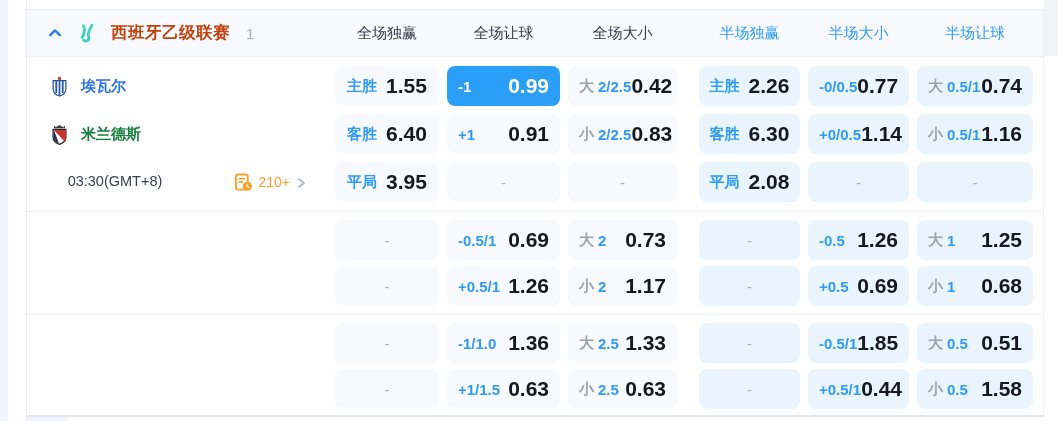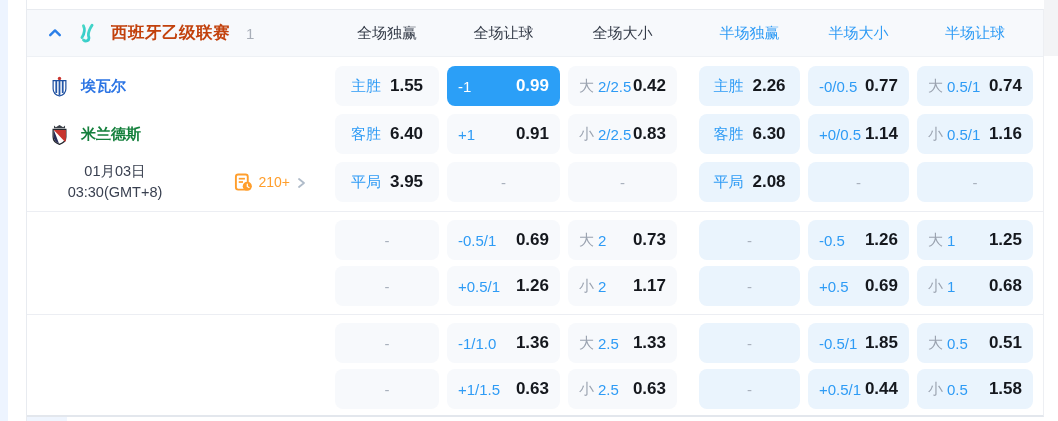--- a/index.html
+++ b/index.html
@@ -30,24 +30,24 @@
   #groups .group .row{height:46px;}
 
   .cell{height:40px;border-radius:8px;background:#F7F9FC;display:flex;align-items:center;
     justify-content:space-between;padding:0 11px;font-size:15px;box-sizing:border-box;cursor:pointer;}
   .cell.half{background:#EAF4FD;}
   .cell.center{justify-content:center;gap:9px;}
   .cell.hl{background:#2B9FF7;}
   .cell.hl .hand,.cell.hl .val{color:#fff;}
   .cell.empty{justify-content:center;cursor:default;}
   .dash{color:#A9B1BD;font-size:15px;}
-  .lab{display:flex;align-items:center;white-space:nowrap;}
+  .lab{display:flex;align-items:center;white-space:nowrap;font-weight:bold;}
   .hand{color:#2E9BF5;}
   .prefix{color:#9BA3B0;margin-right:4px;}
-  .val{color:#15181E;font-weight:700;font-size:17px;white-space:nowrap;}
+  .val{color:#15181E;font-weight:700;font-size:21px;white-space:nowrap;}
 
   .left{height:100%;display:flex;align-items:center;}
   .left.team{padding-left:24px;gap:13px;cursor:pointer;}
   .crest{display:flex;align-items:center;}
   .tname{font-size:15px;font-weight:700;}
   .tname.home{color:#2B74E4;}
   .tname.away{color:#15803d;}
   .left.info{justify-content:space-between;padding:0 12px 0 10px;}
   .dt{text-align:center;color:#394050;font-size:14.5px;line-height:1.45;width:156px;}
   .mlink{display:flex;align-items:center;gap:5px;cursor:pointer;margin-right:8px;}
@@ -196,21 +196,20 @@
             <span class="lab">
               <span class="prefix">小</span>
               <span class="hand">0.5/1</span>
             </span>
             <span class="val">1.16</span>
           </div>
         </div>
         <div class="row">
           <div class="left info">
     <div class="dt">
-      <div>01月03日</div>
       <div>03:30(GMT+8)</div>
     </div>
     <div class="mlink">
       <span style="display:flex;align-items:center;">
         <svg width="19" height="19" viewBox="0 0 20 20">
           <rect x="2" y="1.5" width="12.5" height="16" rx="2.4" fill="none" stroke="#FF9E2C" stroke-width="2"></rect>
           <line x1="5" y1="6" x2="11.5" y2="6" stroke="#FF9E2C" stroke-width="1.8"></line>
           <line x1="5" y1="9.5" x2="9.5" y2="9.5" stroke="#FF9E2C" stroke-width="1.8"></line>
           <circle cx="14" cy="14" r="4.8" fill="#FF9E2C"></circle>
           <path d="M14 11.8 v2.4 l1.8 1" stroke="#ffffff" stroke-width="1.3" fill="none" stroke-linecap="round"></path>

